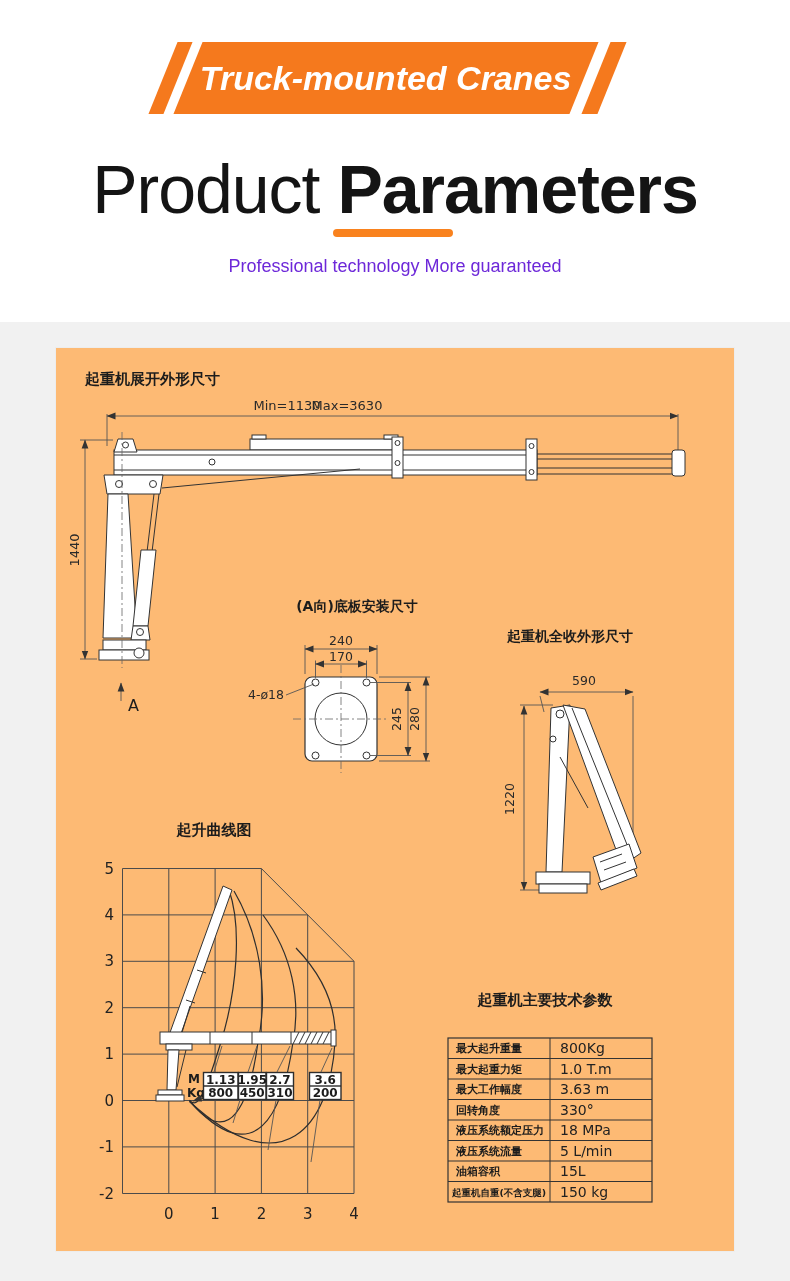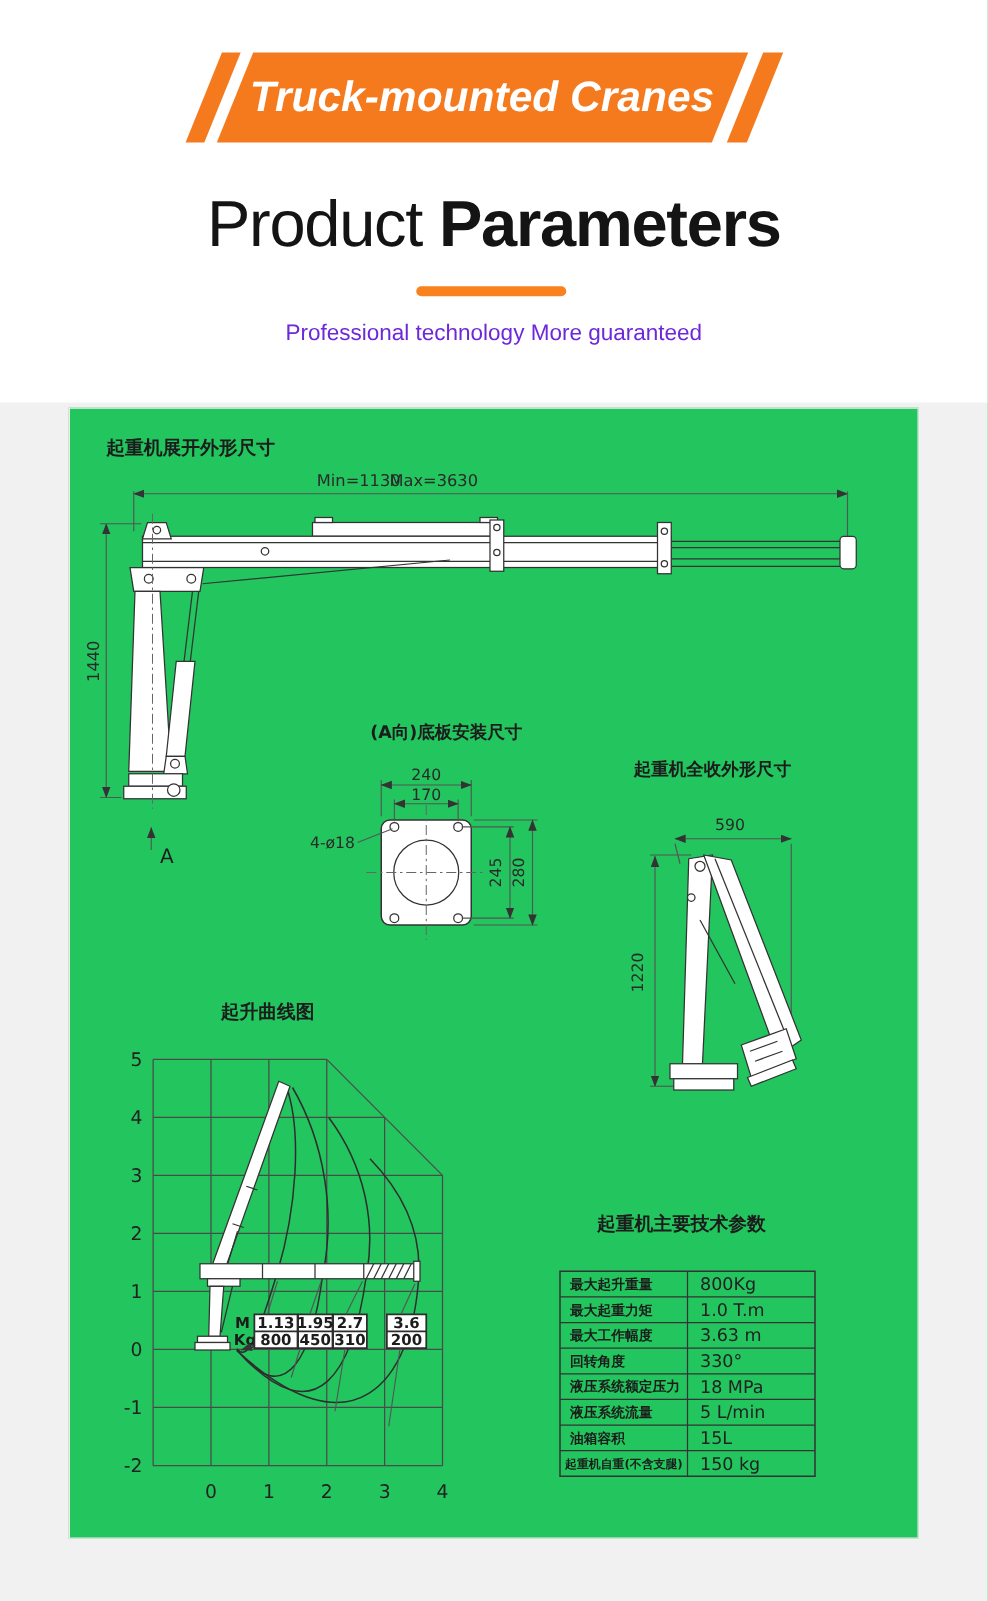--- a/index.html
+++ b/index.html
@@ -4,27 +4,27 @@
 <style>
   html,body{margin:0;padding:0;}
   body{background:#f1f1f1;font-family:"Liberation Sans",sans-serif;}
   .page{position:relative;width:790px;height:1281px;margin:0 auto;background:#f1f1f1;overflow:hidden;}
   .top-section{position:absolute;left:0;top:0;width:790px;height:322px;background:#ffffff;}
   
   .banner-main{position:absolute;left:188px;top:42px;width:396px;height:72px;background:#F5791D;transform:skewX(-22deg);display:flex;align-items:center;justify-content:center;}
   .banner-stripe-l{position:absolute;left:163px;top:42px;width:15px;height:72px;background:#F5791D;transform:skewX(-22deg);}
   .banner-stripe-r{position:absolute;left:596px;top:42px;width:16px;height:72px;background:#F5791D;transform:skewX(-22deg);}
   .banner-text{transform:skewX(22deg);font-style:italic;font-weight:bold;font-size:34px;color:#ffffff;white-space:nowrap;letter-spacing:0px;}
-  .heading{position:absolute;left:0;top:150px;width:790px;text-align:center;font-size:52px;color:#141414;letter-spacing:-1px;white-space:nowrap;}
+  .heading{position:absolute;left:0;top:150px;width:790px;text-align:center;font-size:68px;color:#141414;letter-spacing:-1px;white-space:nowrap;}
   .heading .w1{font-weight:400;}
   .heading .w2{font-weight:800;}
   .divider{position:absolute;left:333px;top:229px;width:120px;height:8px;border-radius:4px;background:#F9821E;}
   .subtitle{position:absolute;left:0;top:256px;width:790px;text-align:center;font-size:18px;color:#6d28d9;}
   
-  .card{position:absolute;left:55px;top:326px;width:680px;height:905px;background:#22c55e;border:1px solid #ededed;box-sizing:border-box;}
+  .card{position:absolute;left:55px;top:347px;width:680px;height:905px;background:#fdba74;border:1px solid #ededed;box-sizing:border-box;}
   .card svg{position:absolute;left:-1px;top:-1px;}
   
   .ln{stroke:#333333;stroke-width:1;fill:none;}
   .lnf{stroke:#333333;stroke-width:1;fill:#ffffff;}
   .grid{stroke:#4b4b4b;stroke-width:1;fill:none;}
   .curve{stroke:#2e2e2e;stroke-width:1.2;fill:none;}
   .dim{stroke:#555555;stroke-width:0.9;fill:none;}
   .cl{stroke:#666666;stroke-width:0.8;fill:none;stroke-dasharray:8 3 2 3;}
   .tbl{stroke:#2e2e2e;stroke-width:1.4;fill:#ffffff;}
   text{fill:#1c1c1c;font-family:"DejaVu Sans",sans-serif;}

